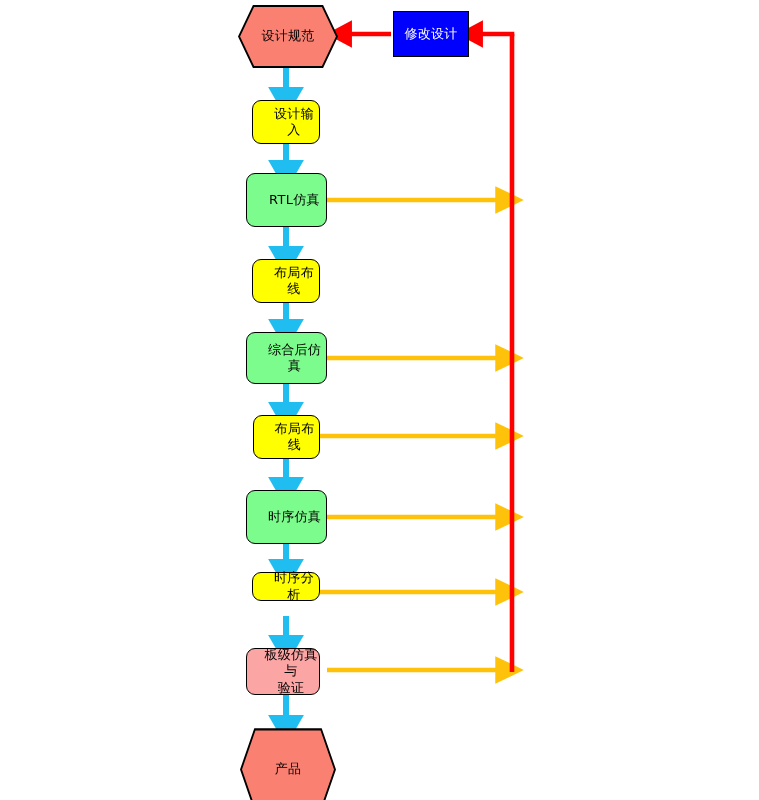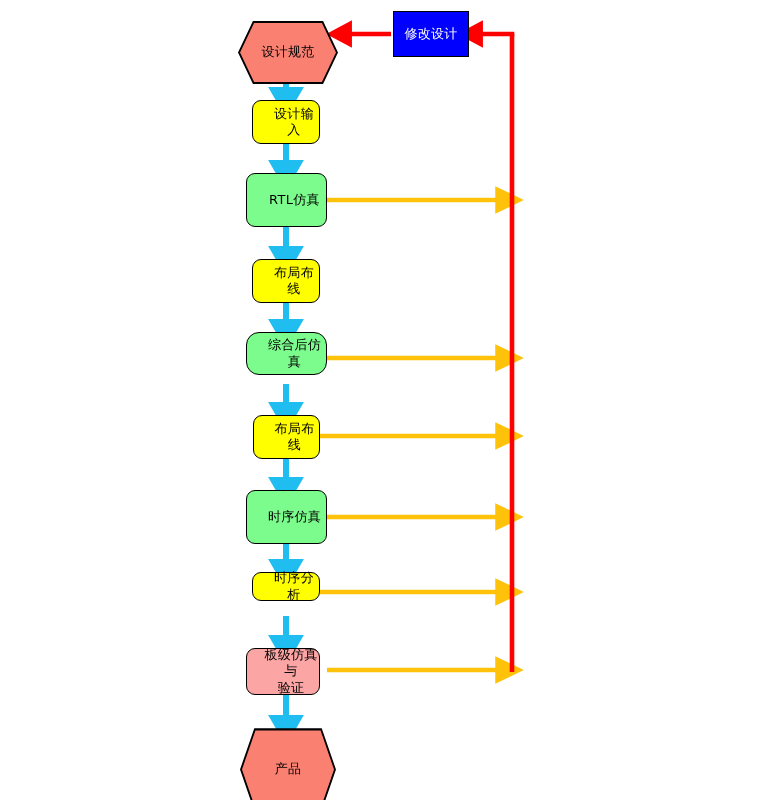--- a/index.html
+++ b/index.html
@@ -105,39 +105,39 @@
         <line x1="327" y1="670" x2="510" y2="670" stroke="#ffc20a" stroke-width="4.6" marker-end="url(#orangeHead)"></line>
       </g>
     <g id="return-arrows">
         <line x1="512" y1="672" x2="512" y2="34" stroke="#ff0000" stroke-width="4.6"></line>
         <line x1="514.3" y1="34" x2="471" y2="34" stroke="#ff0000" stroke-width="4.6" marker-end="url(#redHead)"></line>
         <line x1="391" y1="34" x2="340" y2="34" stroke="#ff0000" stroke-width="4.6" marker-end="url(#redHead)"></line>
       </g>
   </svg>
 
   <div id="nodes-layer">
-      <div class="node hex" style="left: 238px; top: 21px; width: 100px; height: 63px;">
+      <div class="node hex" style="left: 238px; top: 5px; width: 100px; height: 63px;">
         <svg class="hex-shape" viewBox="0 0 100 63" preserveAspectRatio="none">
           <polygon points="15.5,1 84.5,1 99,31.5 84.5,62 15.5,62 1,31.5" fill="#fa8072" stroke="#000000" stroke-width="1.8"></polygon>
         </svg>
         <span class="lbl">设计规范</span>
       </div>
       <div class="node blue" style="left: 393px; top: 11px; width: 76px; height: 46px; background: rgb(0, 0, 255); color: #ffffff;">
         <span class="lbl">修改设计</span>
       </div>
       <div class="node rounded" style="left: 252px; top: 100px; width: 68px; height: 44px; background: rgb(255, 255, 0);">
         <span class="lbl">设计输入</span>
       </div>
       <div class="node rounded" style="left: 246px; top: 173px; width: 81px; height: 54px; background: rgb(124, 252, 140);">
         <span class="lbl">RTL仿真</span>
       </div>
       <div class="node rounded" style="left: 252px; top: 259px; width: 68px; height: 44px; background: rgb(255, 255, 0);">
         <span class="lbl">布局布线</span>
       </div>
-      <div class="node rounded" style="left: 246px; top: 332px; width: 81px; height: 43px; background: rgb(124, 252, 140); border-radius: 13px;">
+      <div class="node rounded" style="left: 246px; top: 332px; width: 81px; height: 52px; background: rgb(124, 252, 140);">
         <span class="lbl">综合后仿真</span>
       </div>
       <div class="node rounded" style="left: 253px; top: 415px; width: 67px; height: 44px; background: rgb(255, 255, 0);">
         <span class="lbl">布局布线</span>
       </div>
       <div class="node rounded" style="left: 246px; top: 490px; width: 81px; height: 54px; background: rgb(124, 252, 140);">
         <span class="lbl">时序仿真</span>
       </div>
       <div class="node rounded" style="left: 252px; top: 572px; width: 68px; height: 29px; background: rgb(255, 255, 0);">
         <span class="lbl">时序分析</span>

